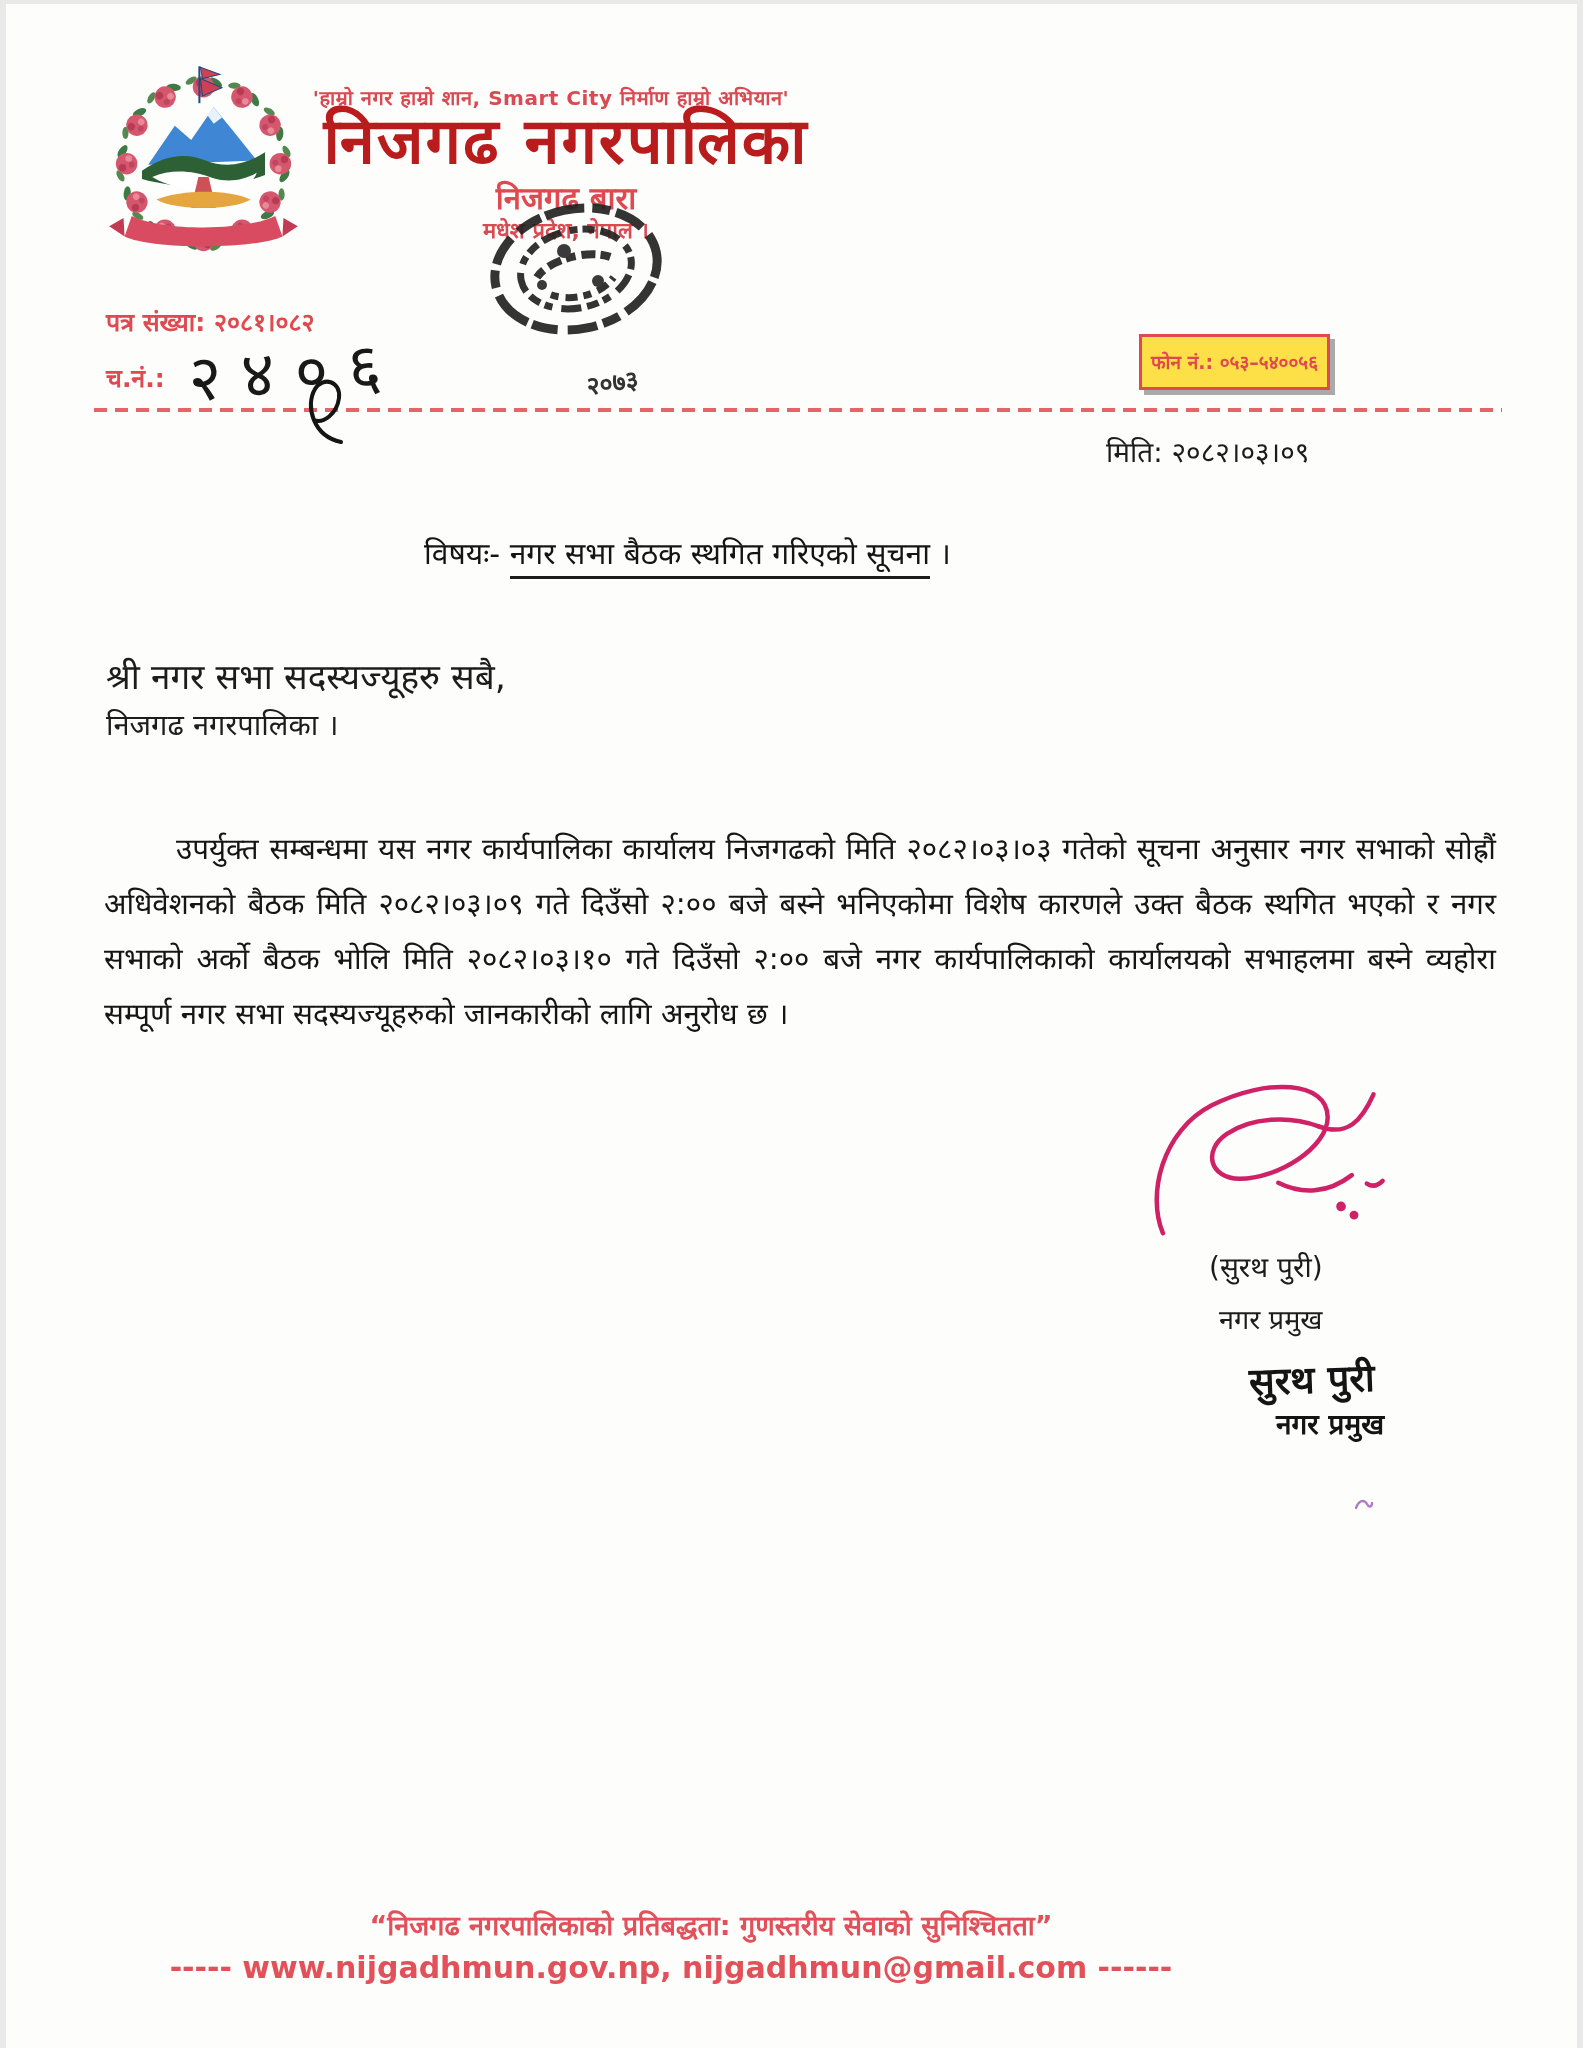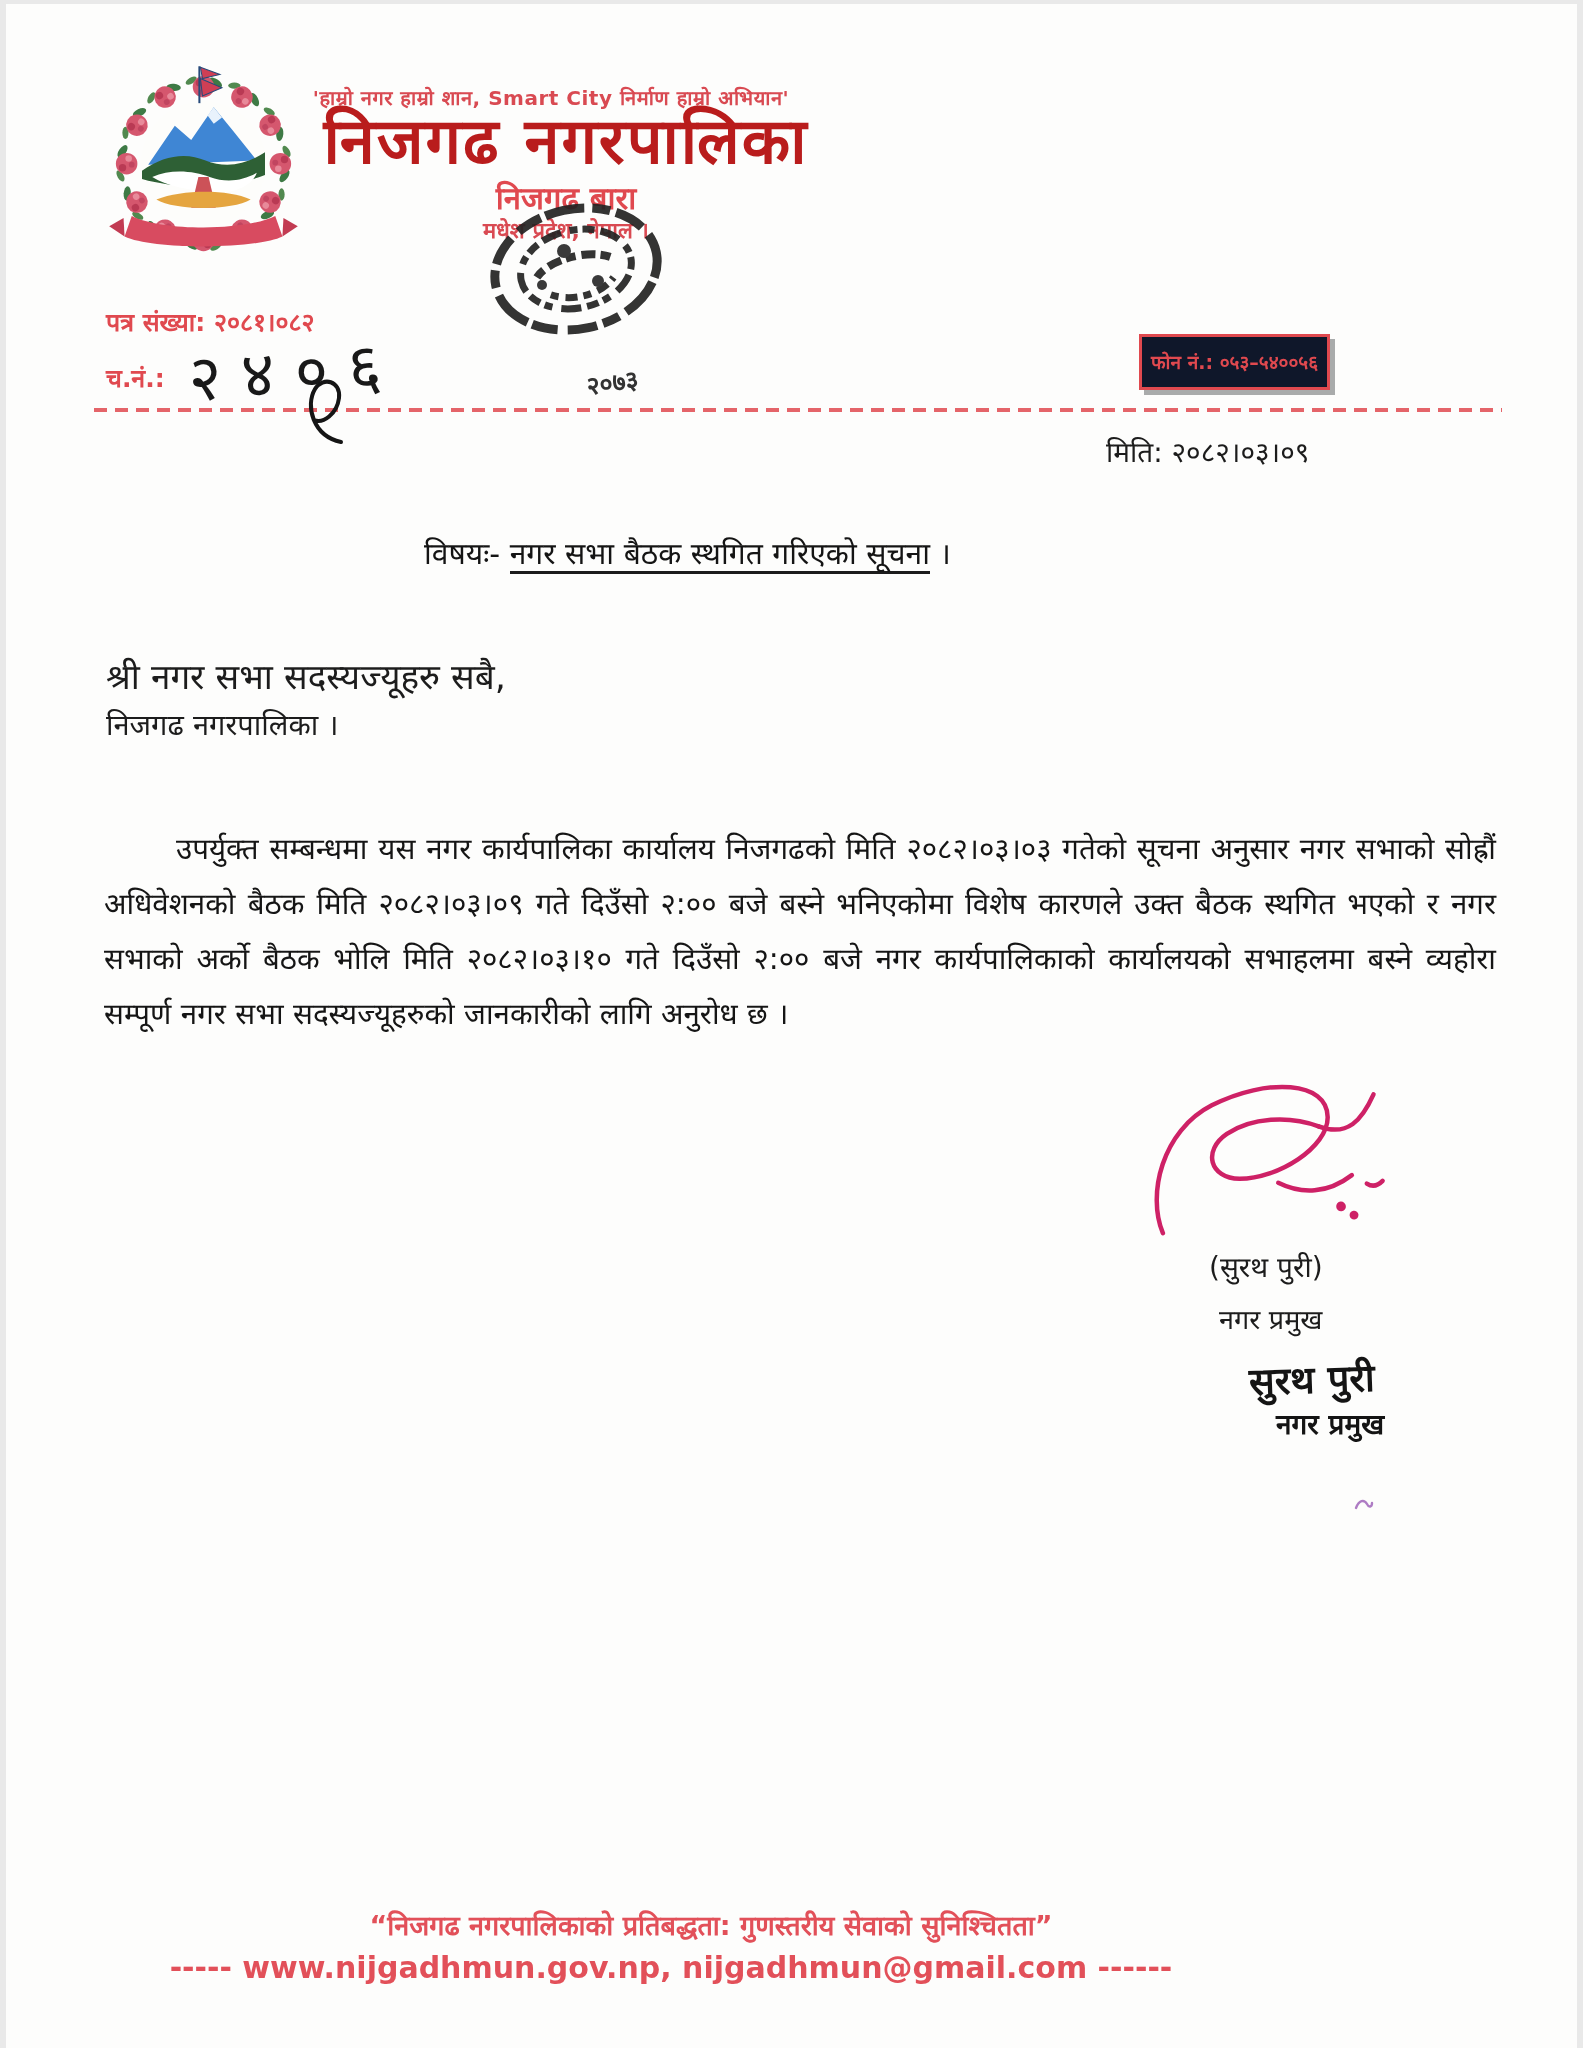--- a/index.html
+++ b/index.html
@@ -20,32 +20,32 @@
   .logo{top:60px;left:95px;}
   .ink-stamp{top:185px;left:470px;z-index:3;opacity:.92;}
   .pen-squiggle{top:372px;left:295px;z-index:4;}
 
   .ref-number{top:300px;left:100px;font-size:25px;font-weight:700;color:#e0494f;}
   .dispatch-label{top:356px;left:100px;font-size:25px;font-weight:700;color:#e0494f;}
   .dispatch-number{top:322px;left:182px;font-size:64px;color:#191919;letter-spacing:20px;transform:rotate(-4deg);}
 
   .phone-box{
     top:330px;left:1133px;width:185px;height:50px;line-height:50px;text-align:center;
-    border:3px solid #e0494f;background:#0f172a;box-shadow:5px 5px 0 #a9abab;
+    border:3px solid #e0494f;background:#fde047;box-shadow:5px 5px 0 #a9abab;
     font-size:19px;font-weight:700;color:#e0494f;z-index:2;
   }
   .dashed-line{
     top:404px;left:88px;width:1408px;height:4px;z-index:1;
     background:repeating-linear-gradient(90deg,#e0494f 0 13px,transparent 13px 21px);
     opacity:.85;
   }
   .date-line{top:428px;left:1100px;font-size:28px;color:#1c1c1c;text-align:right;}
 
   .subject{top:528px;left:418px;font-size:30px;color:#141414;}
-  .subject .u{border-bottom:3px solid #1c1c1c;}
+  .subject .u{border-bottom:3px solid #1c1c1c;padding-bottom:5px;}
 
   .addr1{top:648px;left:100px;font-size:35px;}
   .addr2{top:700px;left:100px;font-size:29px;}
 
   .body-par{
     top:818px;left:98px;width:1392px;
     font-size:29.5px;line-height:55px;text-align:justify;text-indent:72px;color:#151515;
   }
 
   .signature-svg{top:1068px;left:1120px;}

